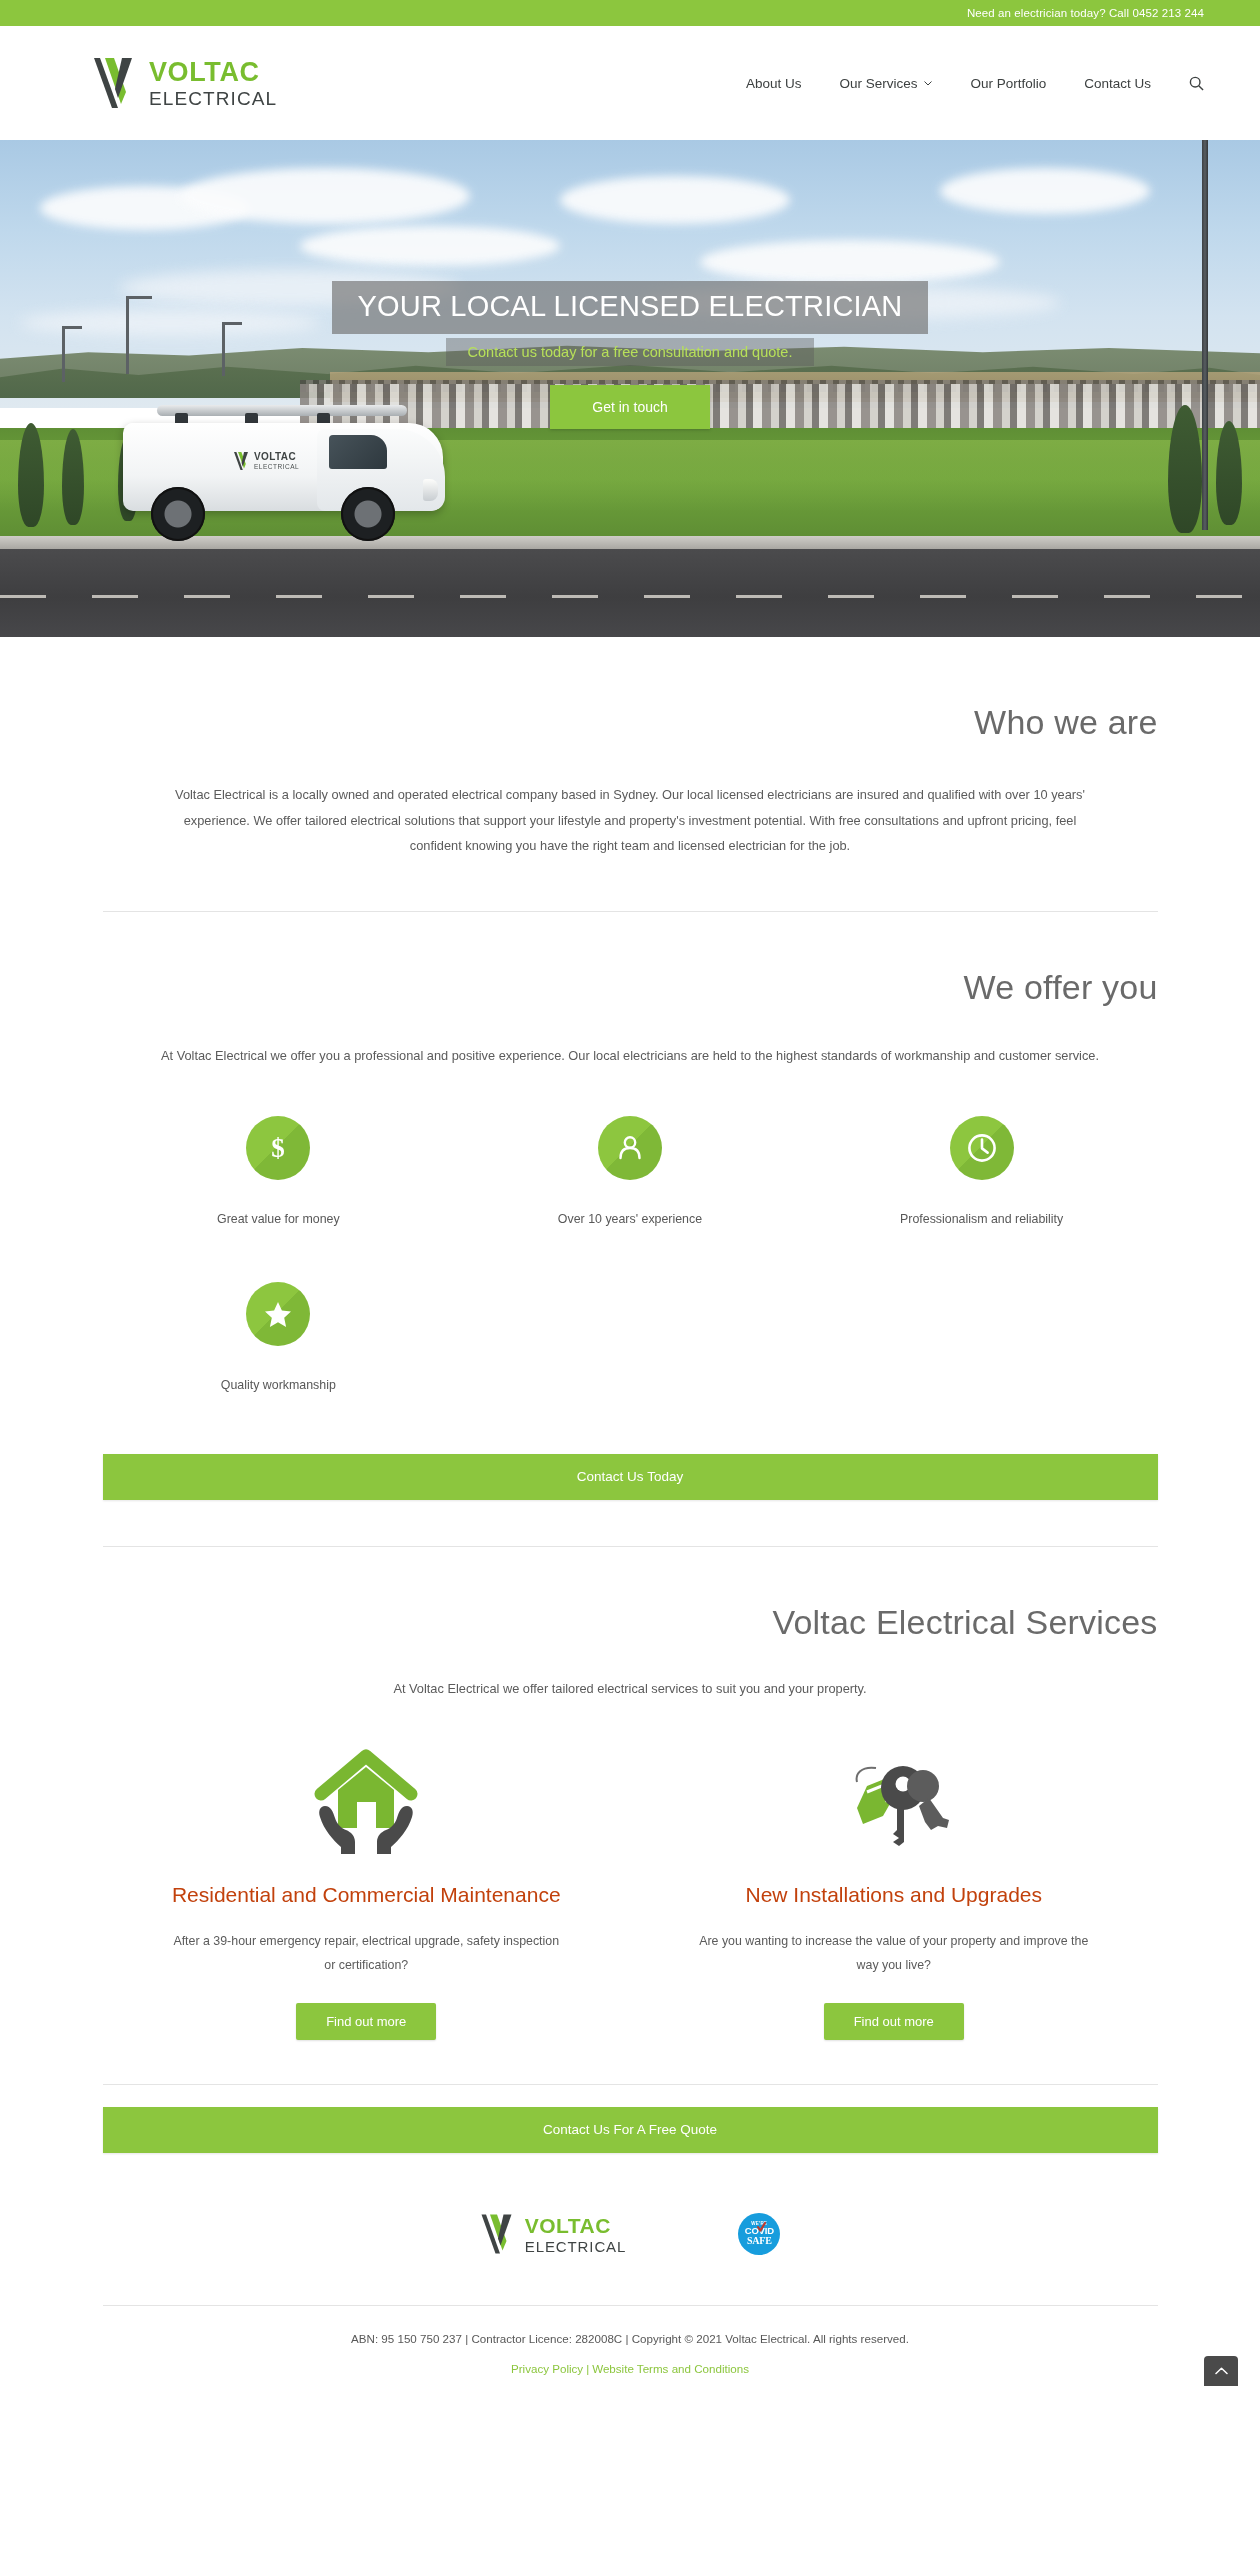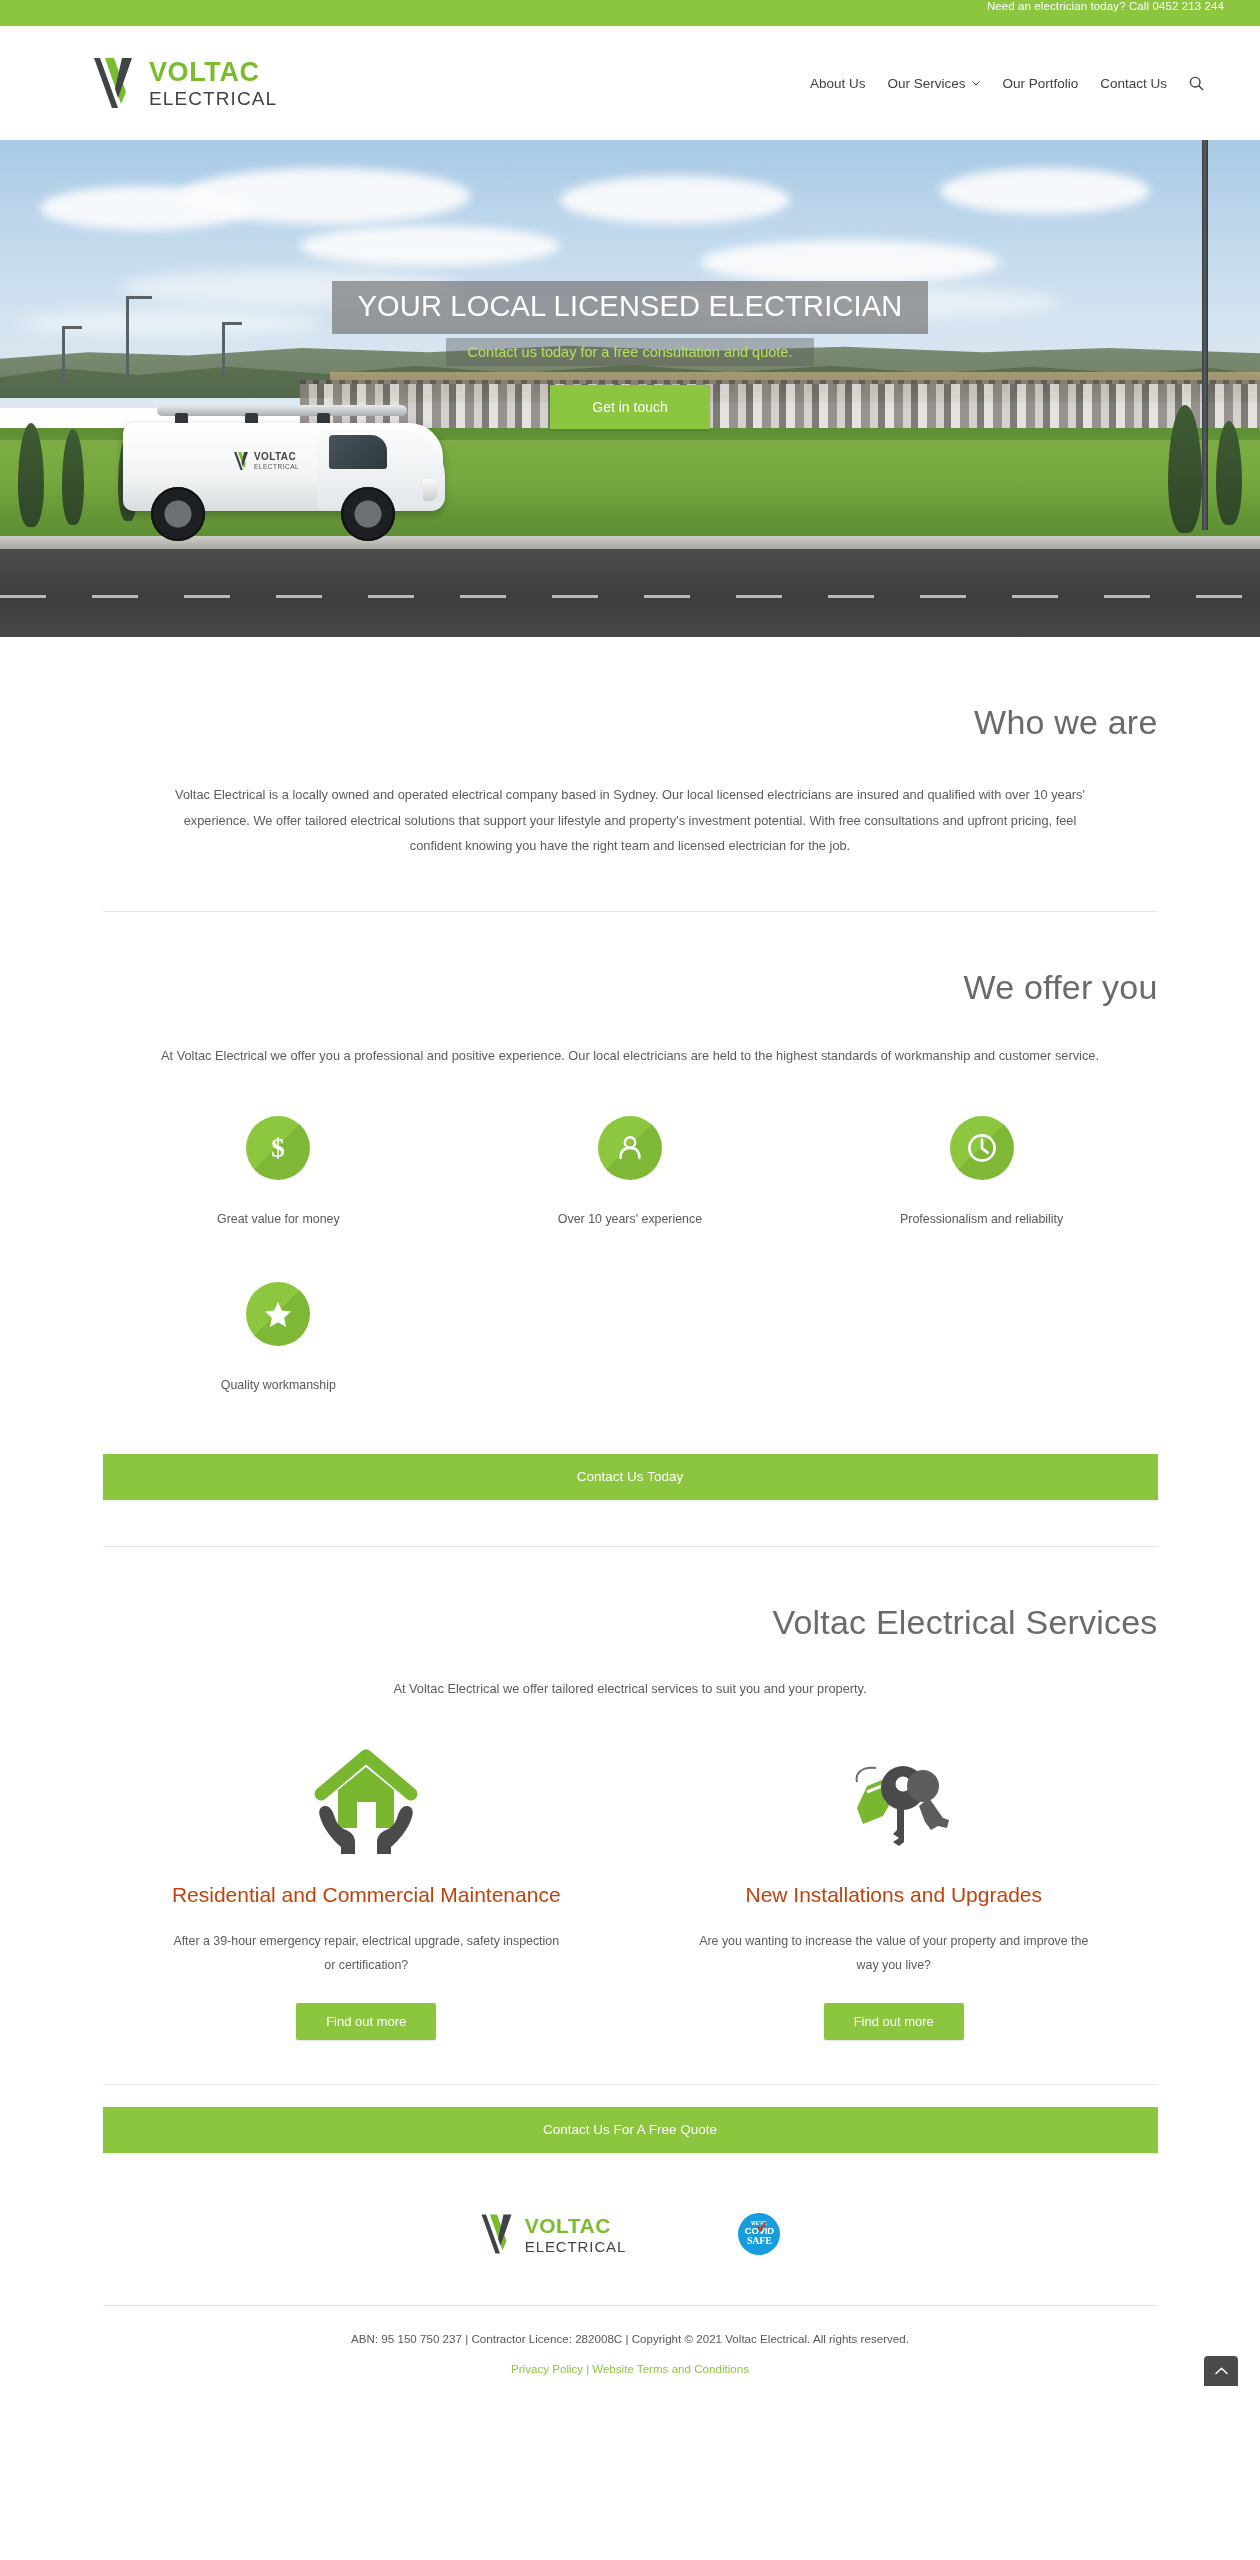--- a/index.html
+++ b/index.html
@@ -8,43 +8,43 @@
     font-family:"Liberation Sans", sans-serif;
     background:#ffffff;
     color:#4a4a4a;
     -webkit-font-smoothing:antialiased;
   }
   .page { width:1260px; position:relative; overflow:hidden; }
 
   
   .topbar {
     height:26px; background:#8cc63e;
-    display:flex; justify-content:flex-end;
-    padding-right:36px;
+    display:flex; align-items:center; justify-content:flex-end;
+    padding-right:56px;
   }
   .topbar-text { color:#ffffff; font-size:11.5px; letter-spacing:.1px; }
 
   
   .header {
     height:114px; background:#ffffff;
     display:flex; align-items:center;
     padding:0 56px 0 92px;
   }
   .logo { display:flex; align-items:center; gap:11px; }
   .logo-mark { width:46px; height:54px; display:block; }
   .logo-words { display:flex; flex-direction:column; line-height:1; }
   .logo-top {
     font-size:27px; font-weight:700; color:#79bd2f;
     letter-spacing:.6px;
   }
   .logo-bottom {
     font-size:19px; font-weight:400; color:#3f4444;
     letter-spacing:1.1px; margin-top:3px;
   }
-  .nav { margin-left:auto; display:flex; align-items:center; gap:22px; }
+  .nav { margin-left:auto; display:flex; align-items:center; gap:38px; }
   .nav-item {
     font-size:13.5px; color:#3d4141; cursor:pointer;
     display:flex; align-items:center; gap:7px; white-space:nowrap;
   }
   .caret { width:8px; height:5px; display:block; }
   .search-icon { width:15px; height:15px; display:block; cursor:pointer; }
 
   
   .hero { position:relative; height:497px; overflow:hidden; }
   .hero-photo { position:absolute; inset:0; }

